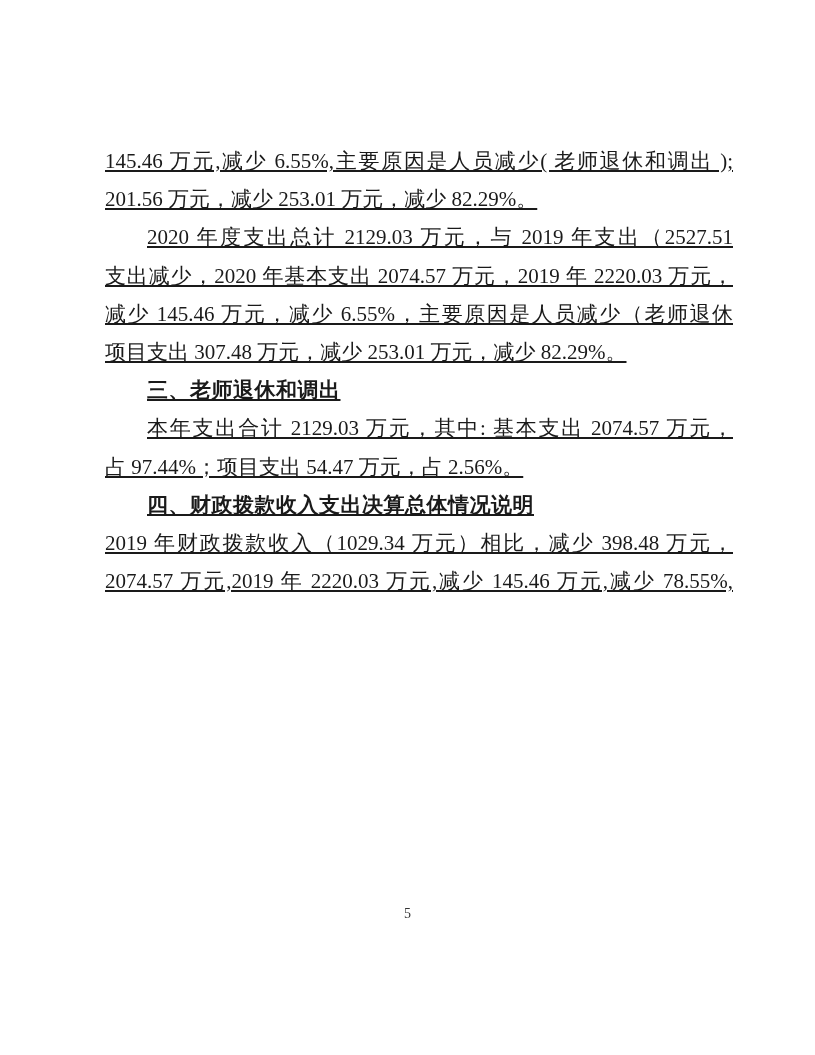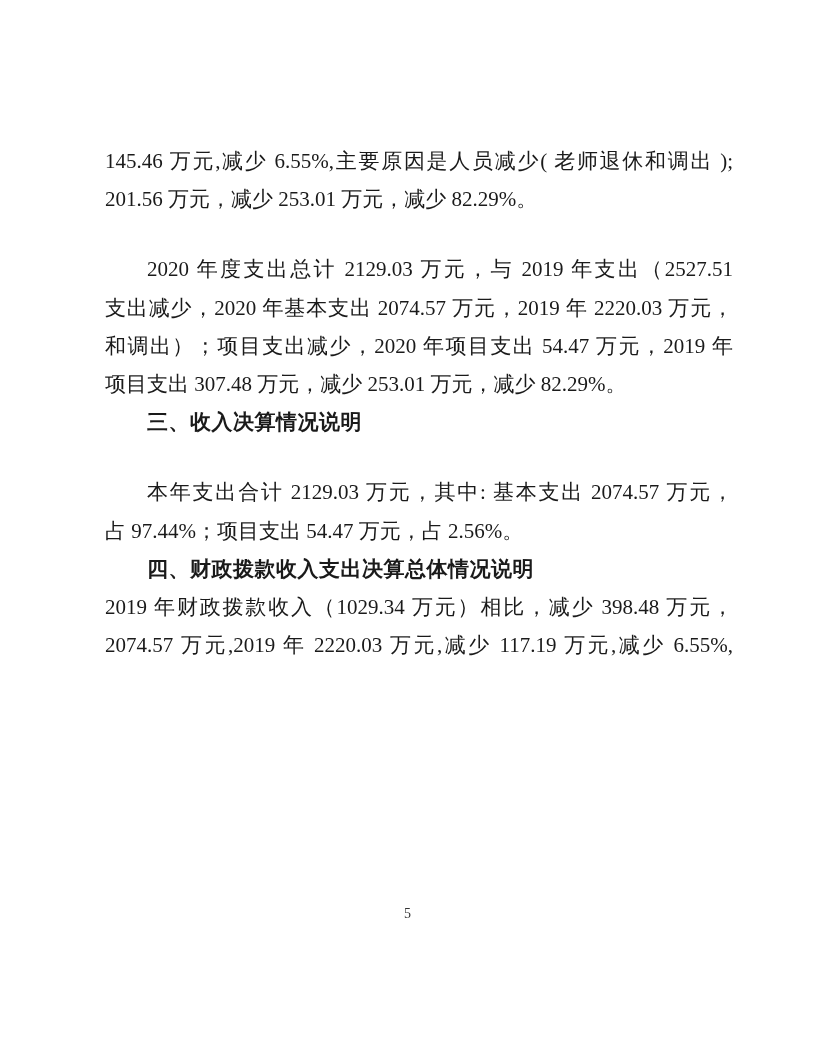--- a/index.html
+++ b/index.html
@@ -22,28 +22,28 @@
     top: 142px;
     width: 628px;
     font-size: 21px;
     line-height: 38.2px;
   }
   .line {
     height: 38.2px;
     overflow: hidden;
     text-align: left;
     white-space: normal;
+    text-decoration: underline;
   }
   .j {
     text-align: justify;
     text-align-last: justify;
   }
   .indent {
     text-indent: 2em;
-    margin-top: 32px;
   }
   .heading {
     font-family: "Liberation Sans", "DejaVu Sans", sans-serif;
     font-weight: 700;
     text-indent: 2em;
     letter-spacing: 0.5px;
   }
   .page-number {
     position: absolute;
     left: 0;
@@ -59,31 +59,31 @@
 <body>
 
 <div class="page">
   <div class="text-block">
 
     <div class="line j">145.46 万元,减少 6.55%,主要原因是人员减少( 老师退休和调出 );</div>
     <div class="line">201.56 万元，减少 253.01 万元，减少 82.29%。</div>
 
     <div class="line j indent">2020 年度支出总计 2129.03 万元，与 2019 年支出（2527.51</div>
     <div class="line j">支出减少，2020 年基本支出 2074.57 万元，2019 年 2220.03 万元，</div>
-    <div class="line j">和调出）；项目支出减少，2020 年项目支出 54.47 万元，2019 年</div>
+    <div class="line j">减少 145.46 万元，减少 6.55%，主要原因是人员减少（老师退休</div>
     <div class="line">项目支出 307.48 万元，减少 253.01 万元，减少 82.29%。</div>
 
 
 
-    <div class="line heading">三、收入决算情况说明</div>
+    <div class="line heading">三、老师退休和调出</div>
 
     <div class="line j indent">本年支出合计 2129.03 万元，其中: 基本支出 2074.57 万元，</div>
     <div class="line">占 97.44%；项目支出 54.47 万元，占 2.56%。</div>
 
     <div class="line heading">四、财政拨款收入支出决算总体情况说明</div>
 
     <div class="line j">2019 年财政拨款收入（1029.34 万元）相比，减少 398.48 万元，</div>
-    <div class="line j">2074.57 万元,2019 年 2220.03 万元,减少 117.19 万元,减少 6.55%,</div>
+    <div class="line j">2074.57 万元,2019 年 2220.03 万元,减少 145.46 万元,减少 78.55%,</div>
 
   </div>
 
   <div class="page-number">5</div>
 </div>
 
 </body></html>

